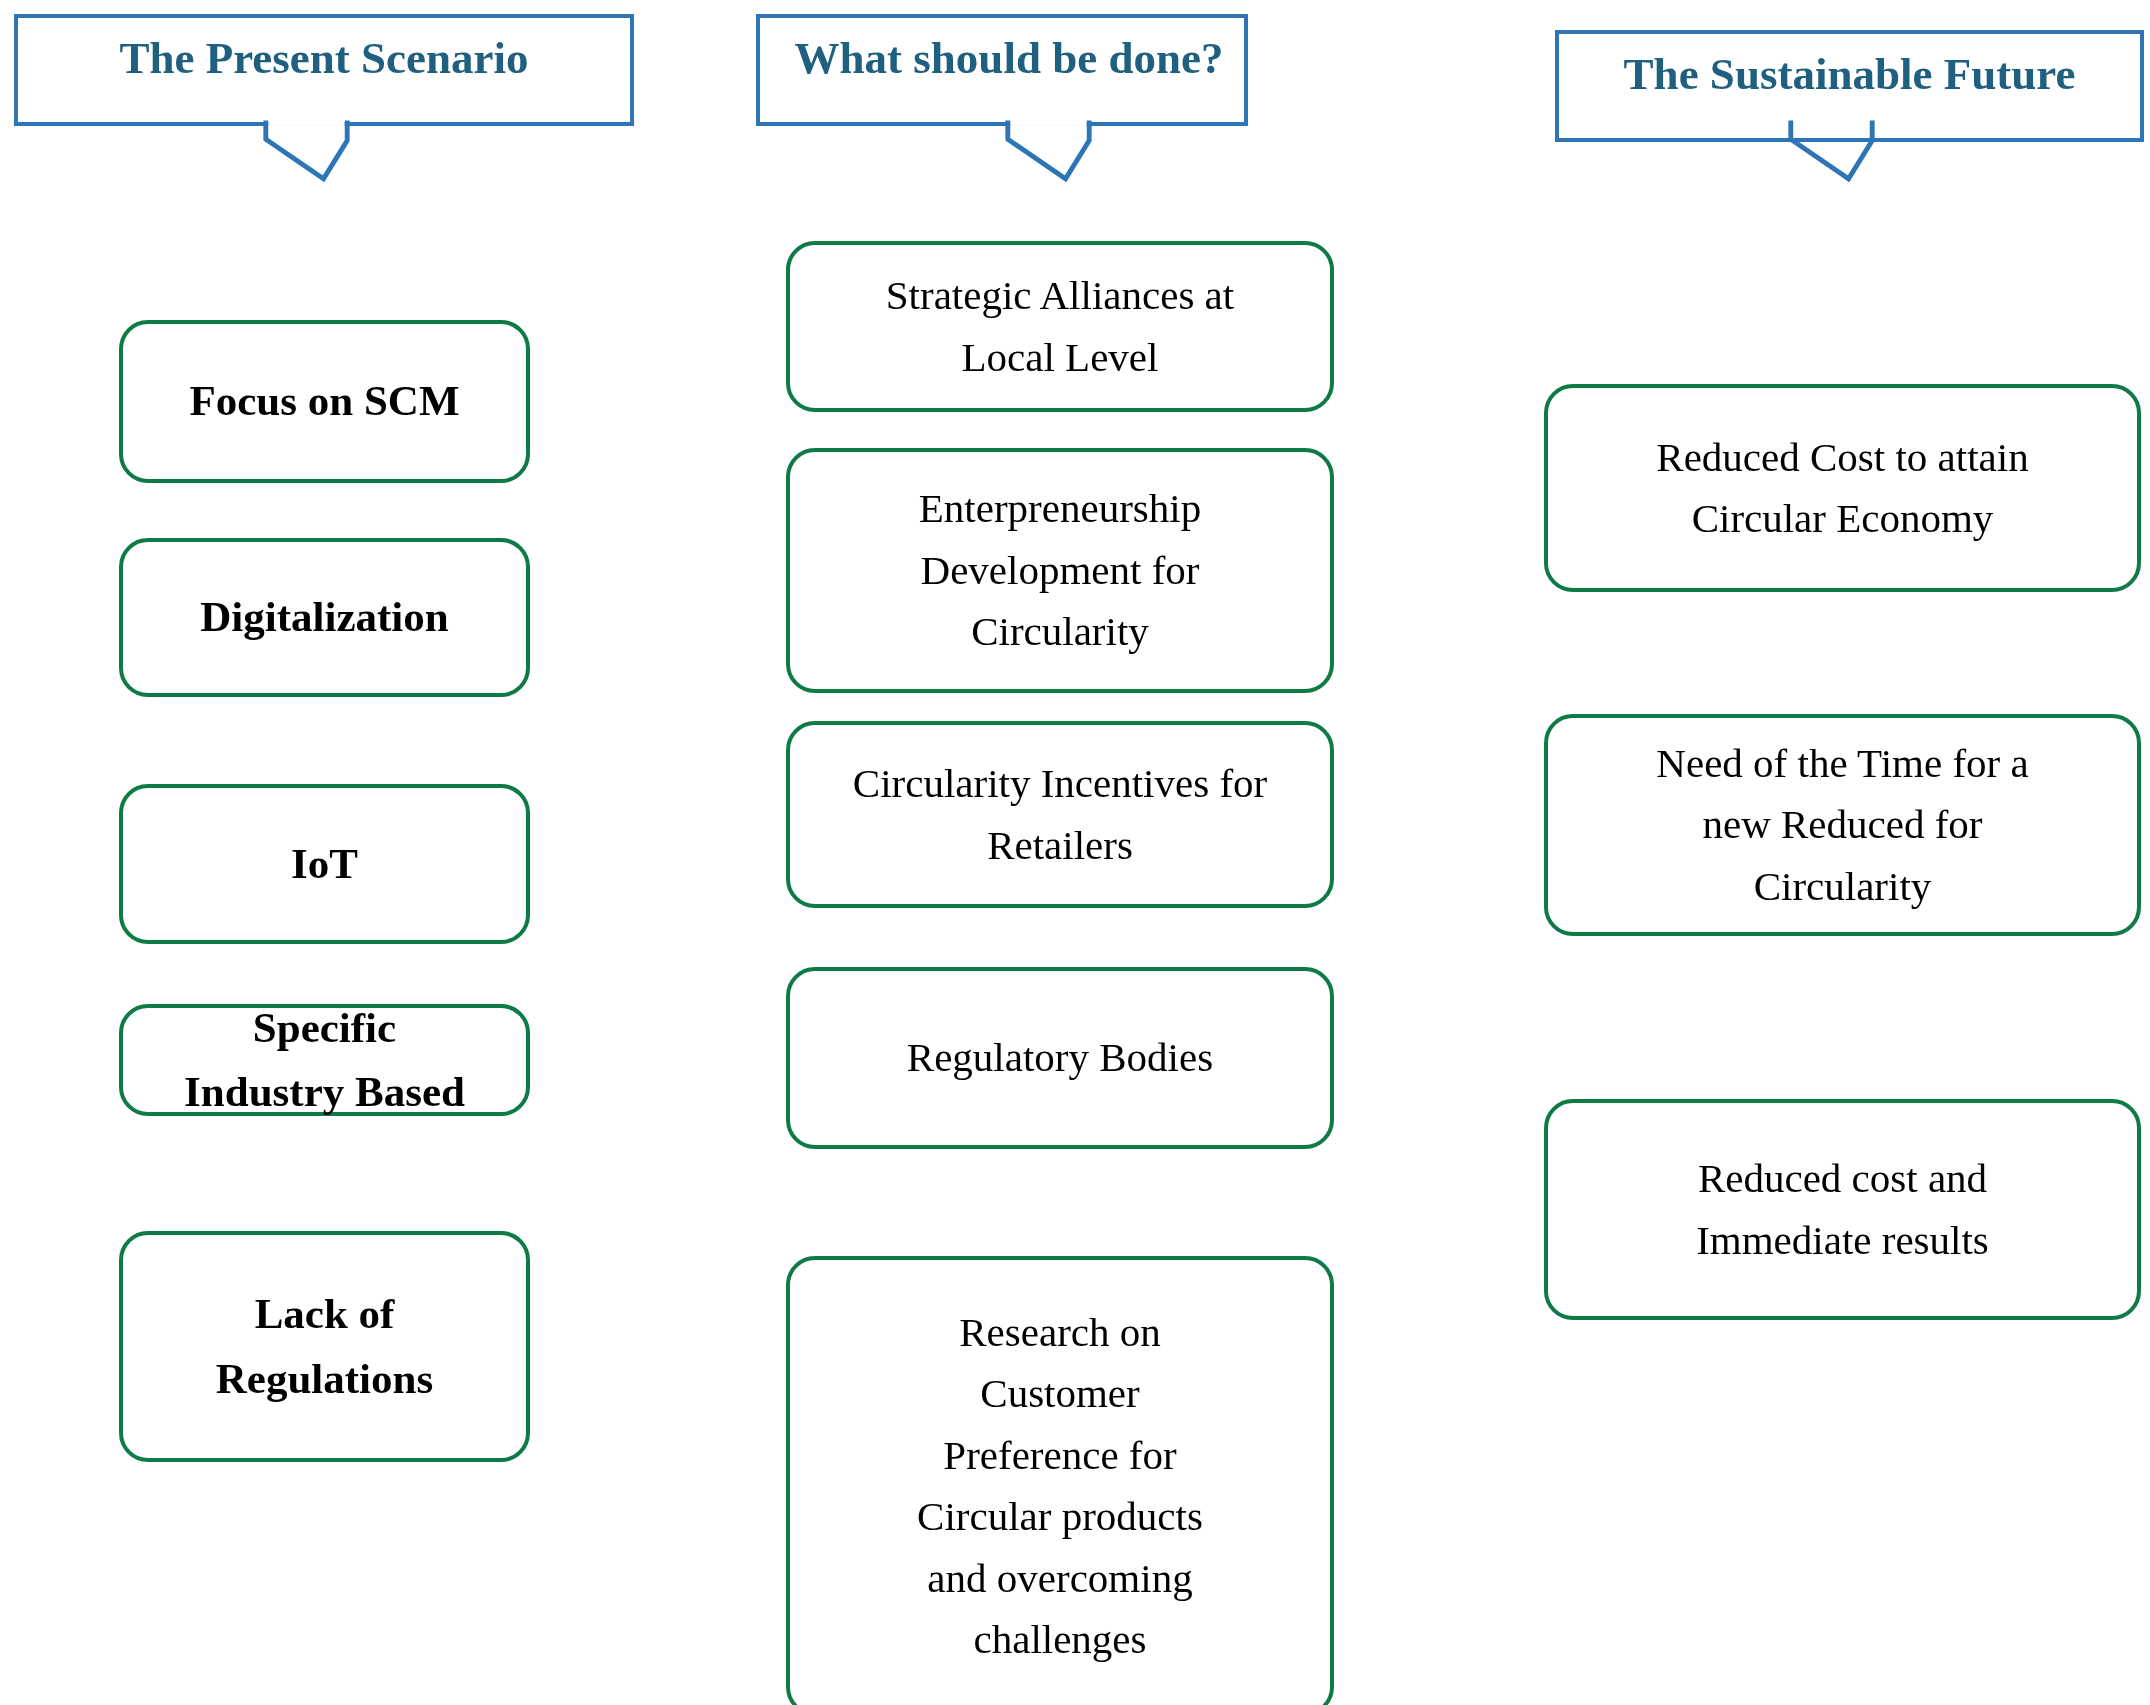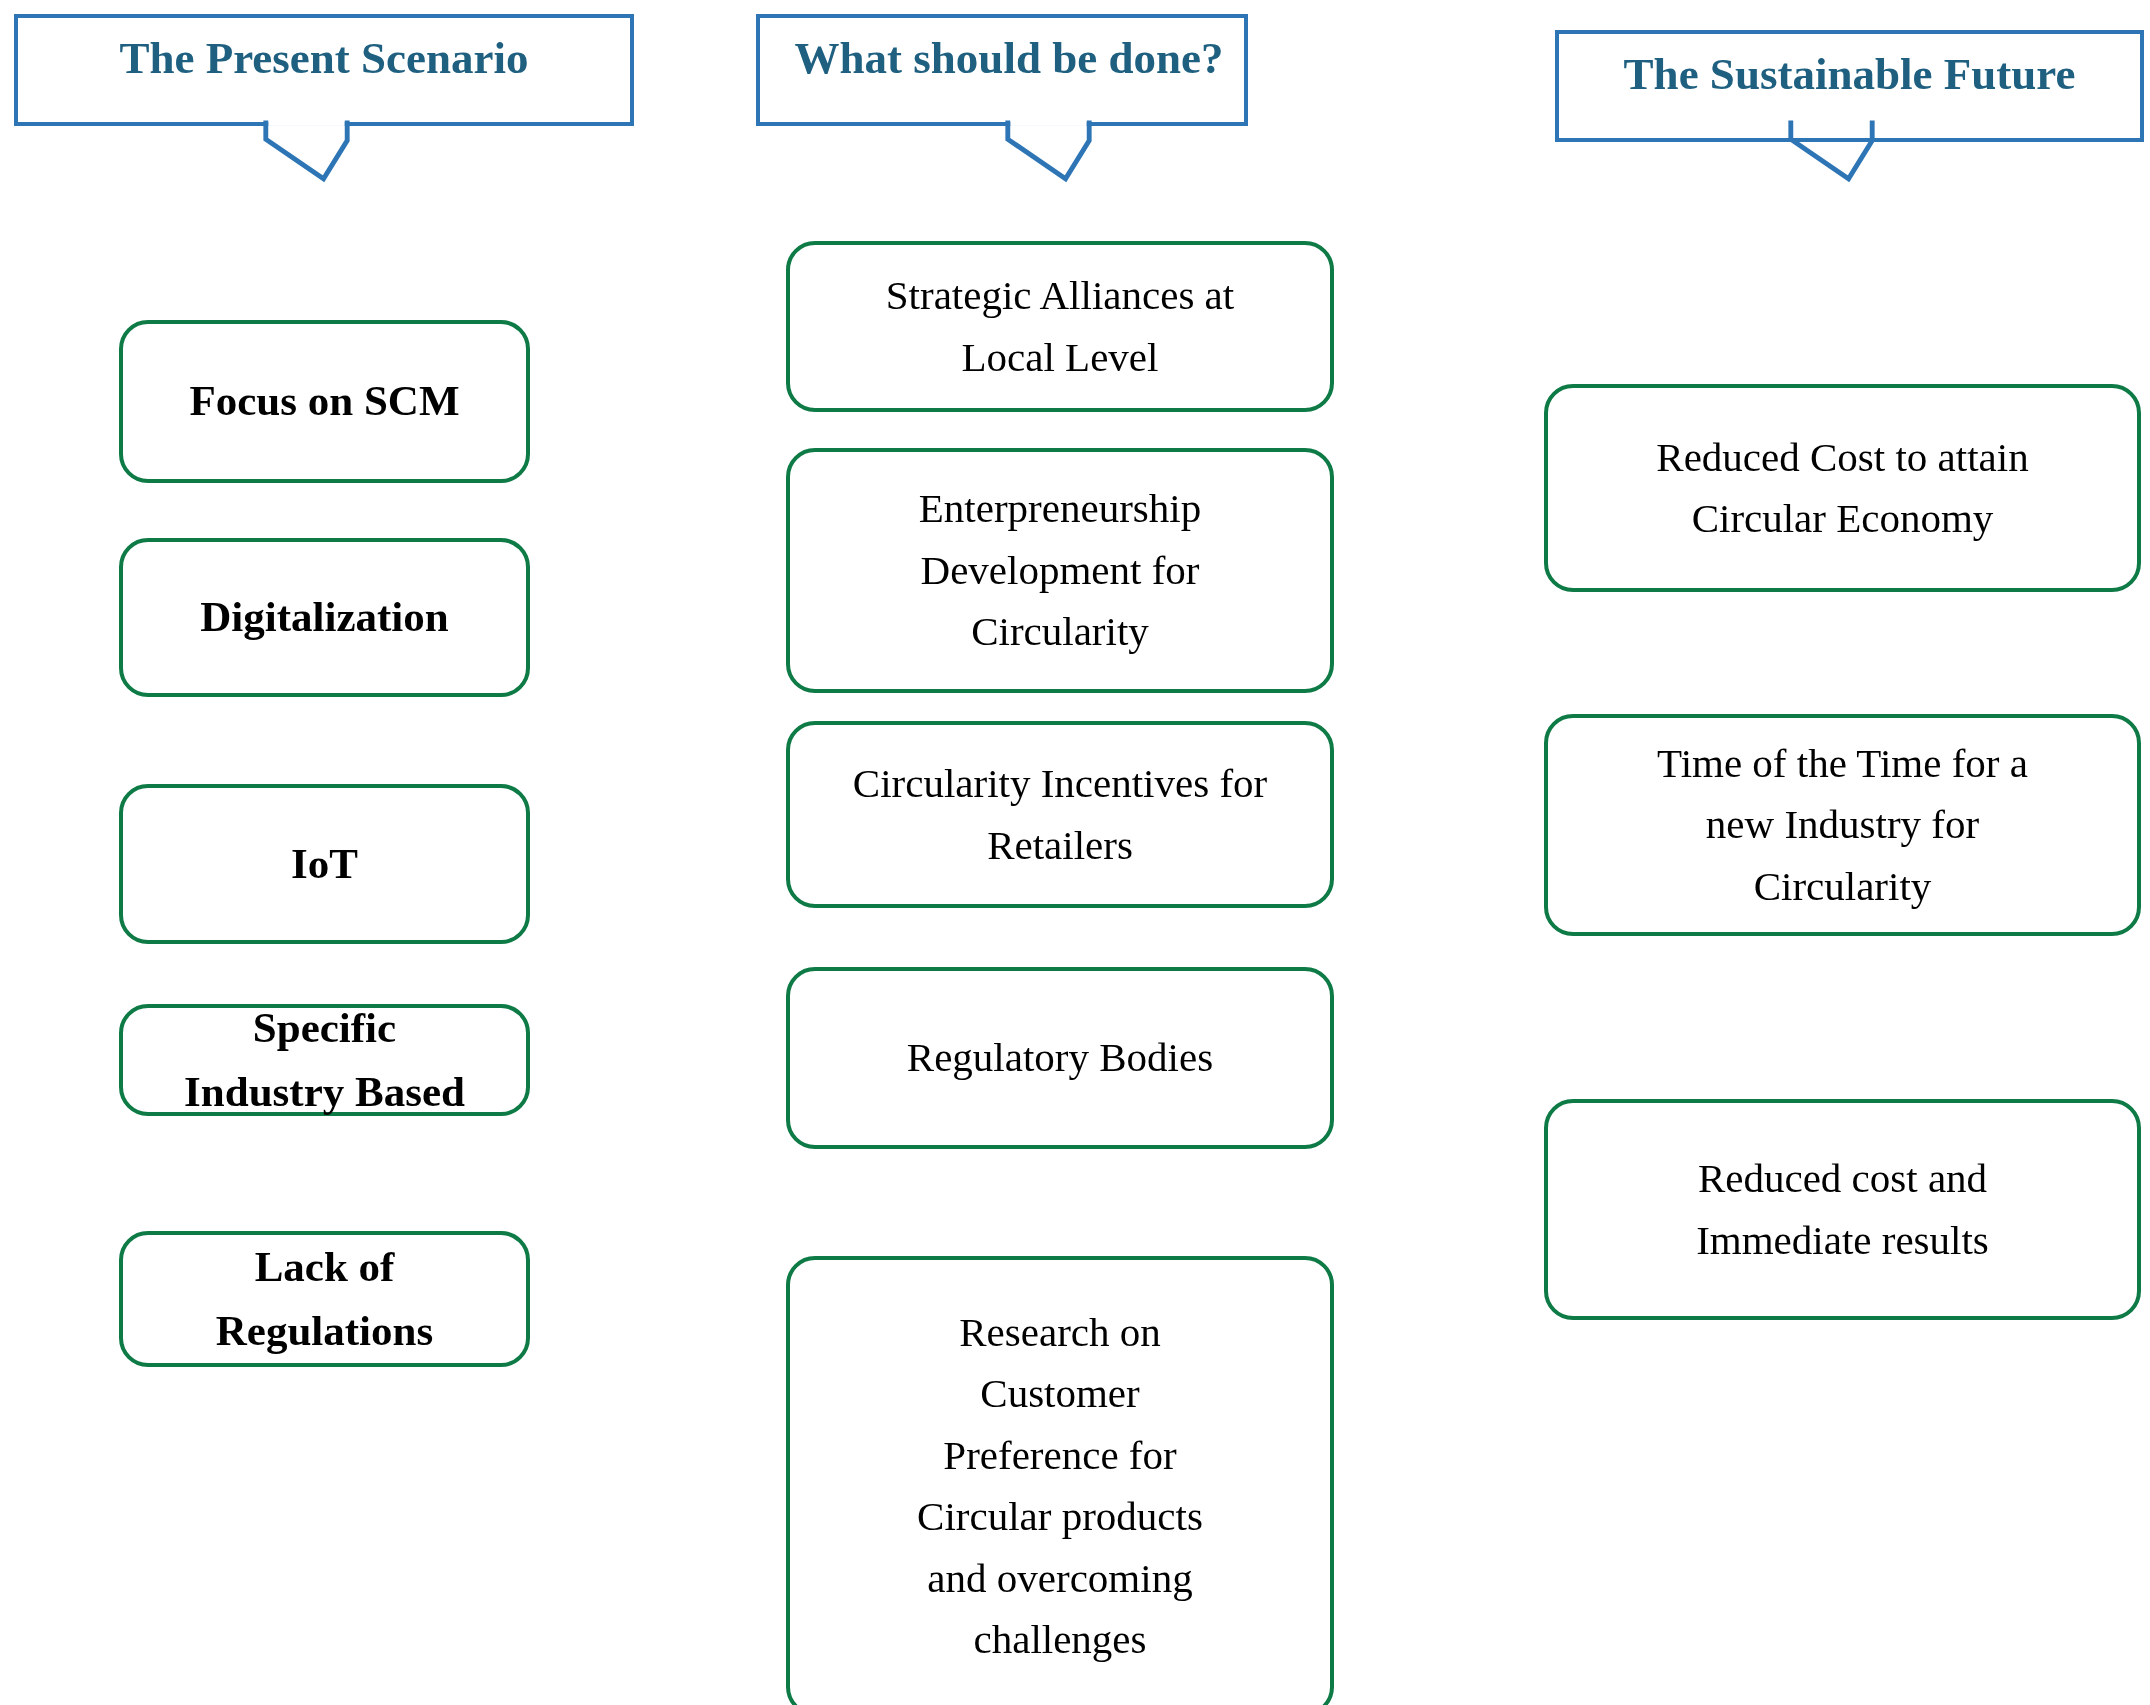--- a/index.html
+++ b/index.html
@@ -53,21 +53,21 @@
   }
   .gbox span{display:inline-block;}
   .col1{left:119px;width:411px;font-weight:bold;font-size:43px;}
   .col2{left:786px;width:548px;}
   .col3{left:1544px;width:597px;}
 
   #c1b1{top:320px;height:163px;}
   #c1b2{top:538px;height:159px;}
   #c1b3{top:784px;height:160px;}
   #c1b4{top:1004px;height:112px;}
-  #c1b5{top:1231px;height:136px;}
+  #c1b5{top:1231px;height:231px;}
 
   #c2b1{top:241px;height:171px;}
   #c2b2{top:448px;height:245px;}
   #c2b3{top:721px;height:187px;}
   #c2b4{top:967px;height:182px;}
   #c2b5{top:1256px;height:460px;}
 
   #c3b1{top:384px;height:208px;}
   #c3b2{top:714px;height:222px;}
   #c3b3{top:1099px;height:221px;}
@@ -140,20 +140,20 @@
     <span>Regulatory Bodies</span>
   </div>
   <div id="c2b5" class="gbox col2">
     <span>Research on Customer Preference for Circular products and overcoming challenges</span>
   </div>
 
   <div id="c3b1" class="gbox col3">
     <span>Reduced Cost to attain Circular Economy</span>
   </div>
   <div id="c3b2" class="gbox col3">
-    <span>Time of the Time for a new Industry for Circularity</span>
+    <span>Need of the Time for a new Reduced for Circularity</span>
   </div>
   <div id="c3b3" class="gbox col3">
     <span>Reduced cost and Immediate results</span>
   </div>
 
 </div>
 
 
 </body></html>

